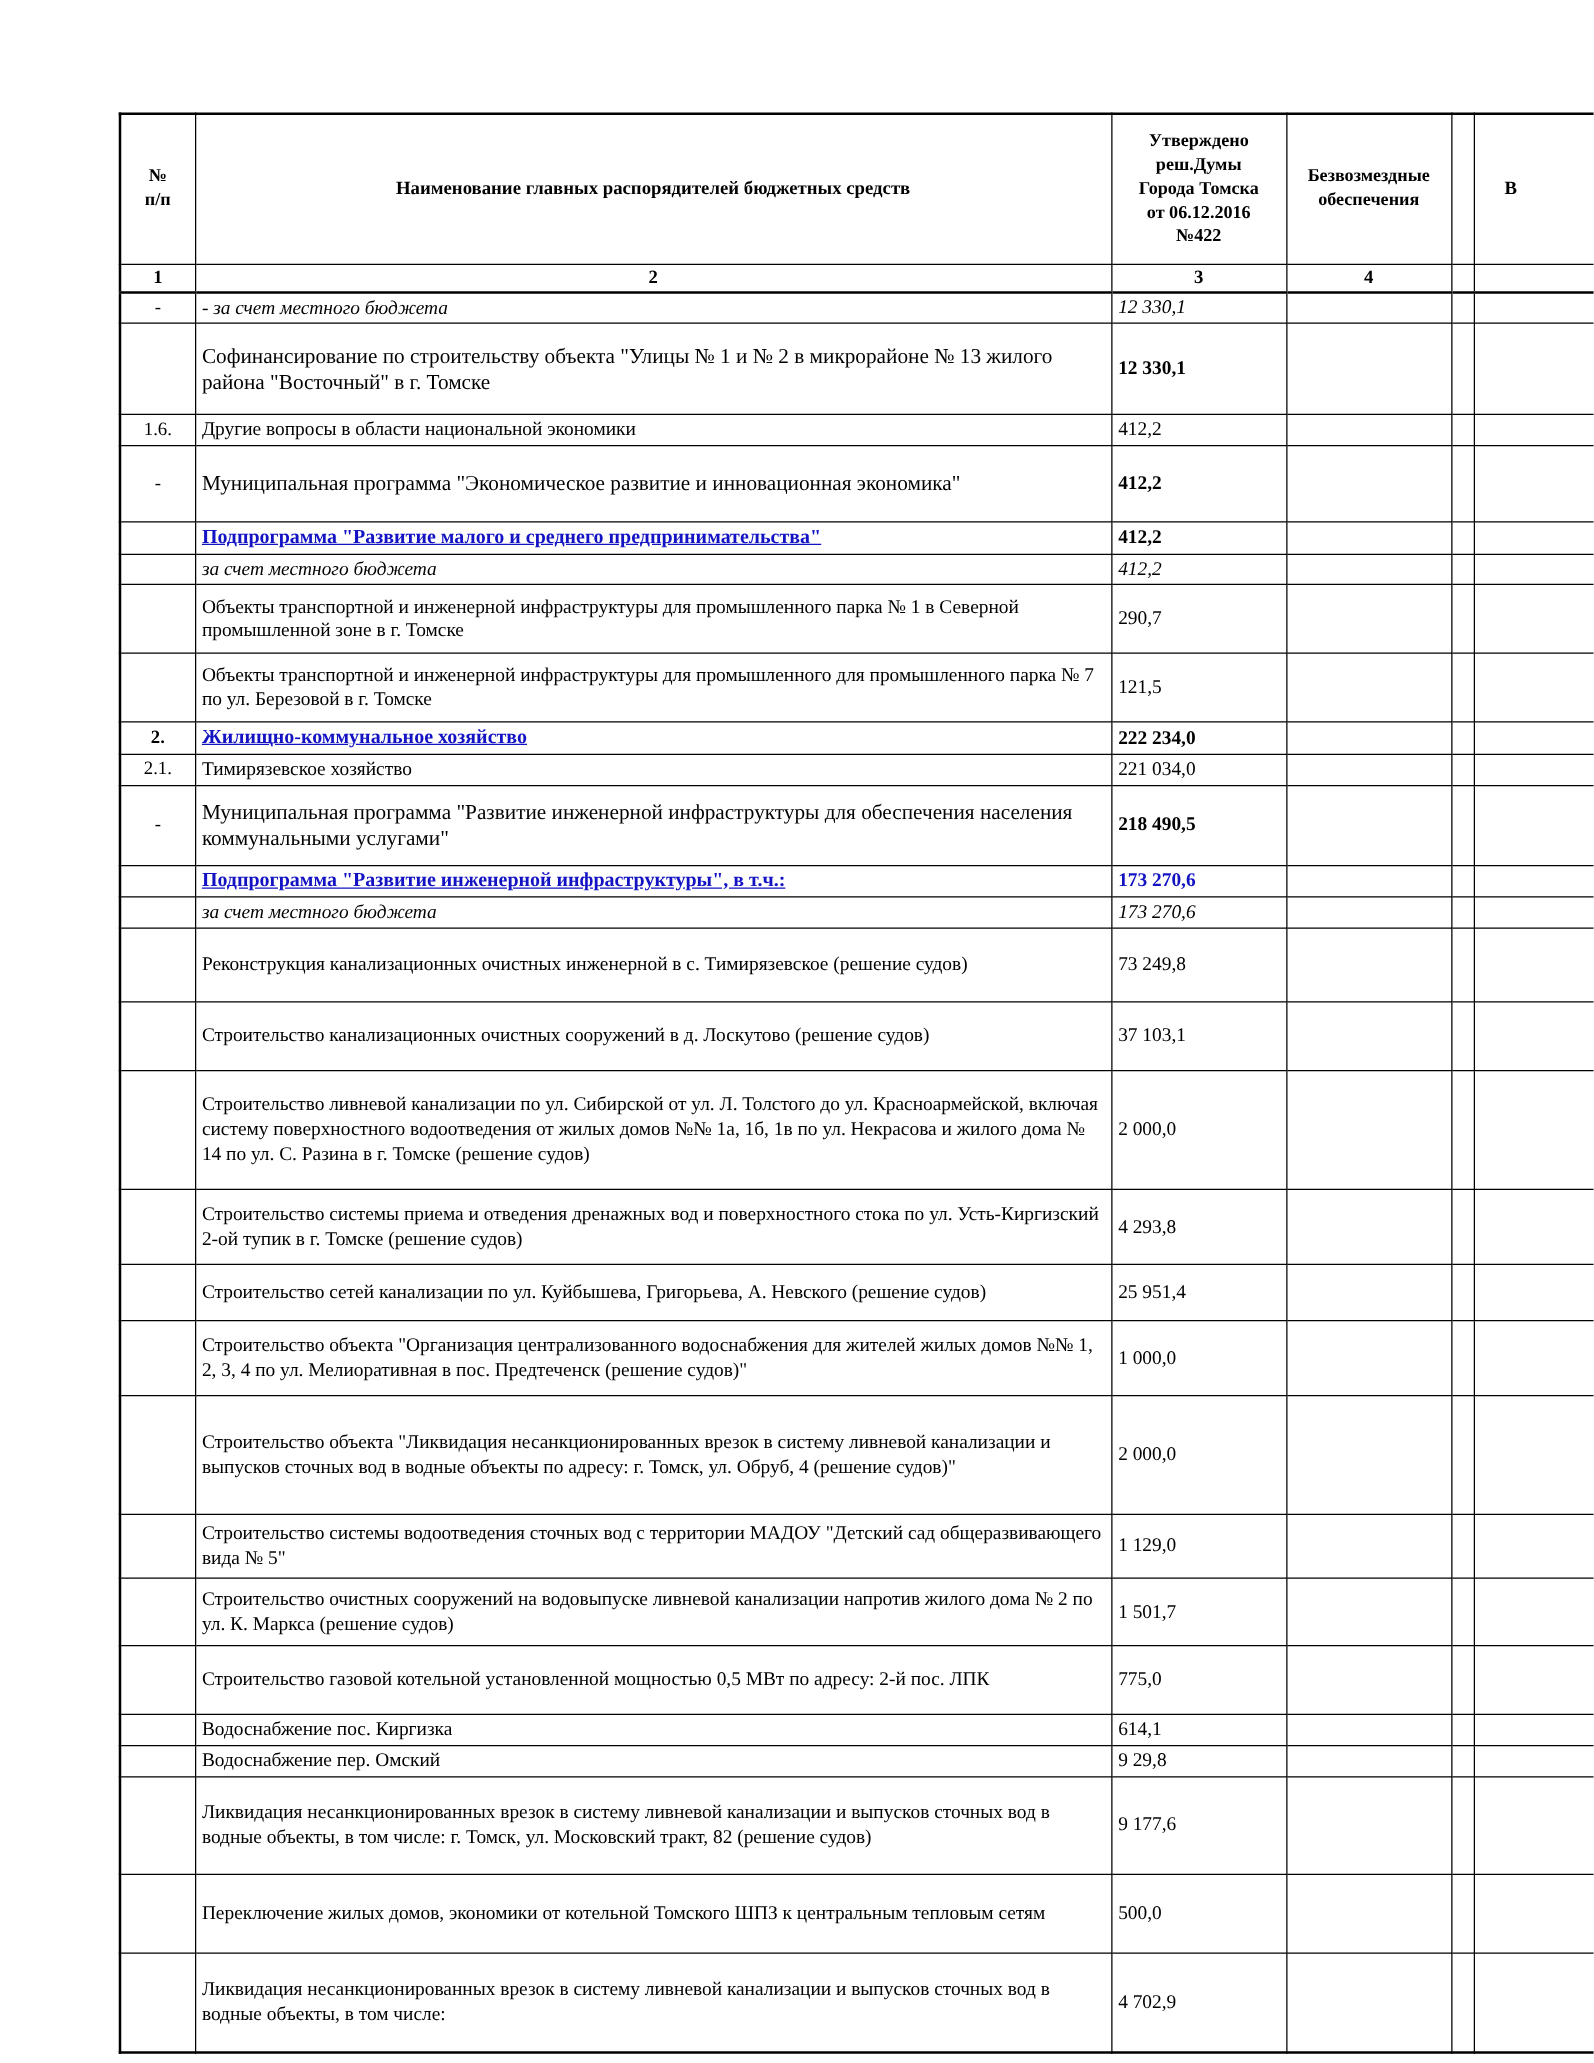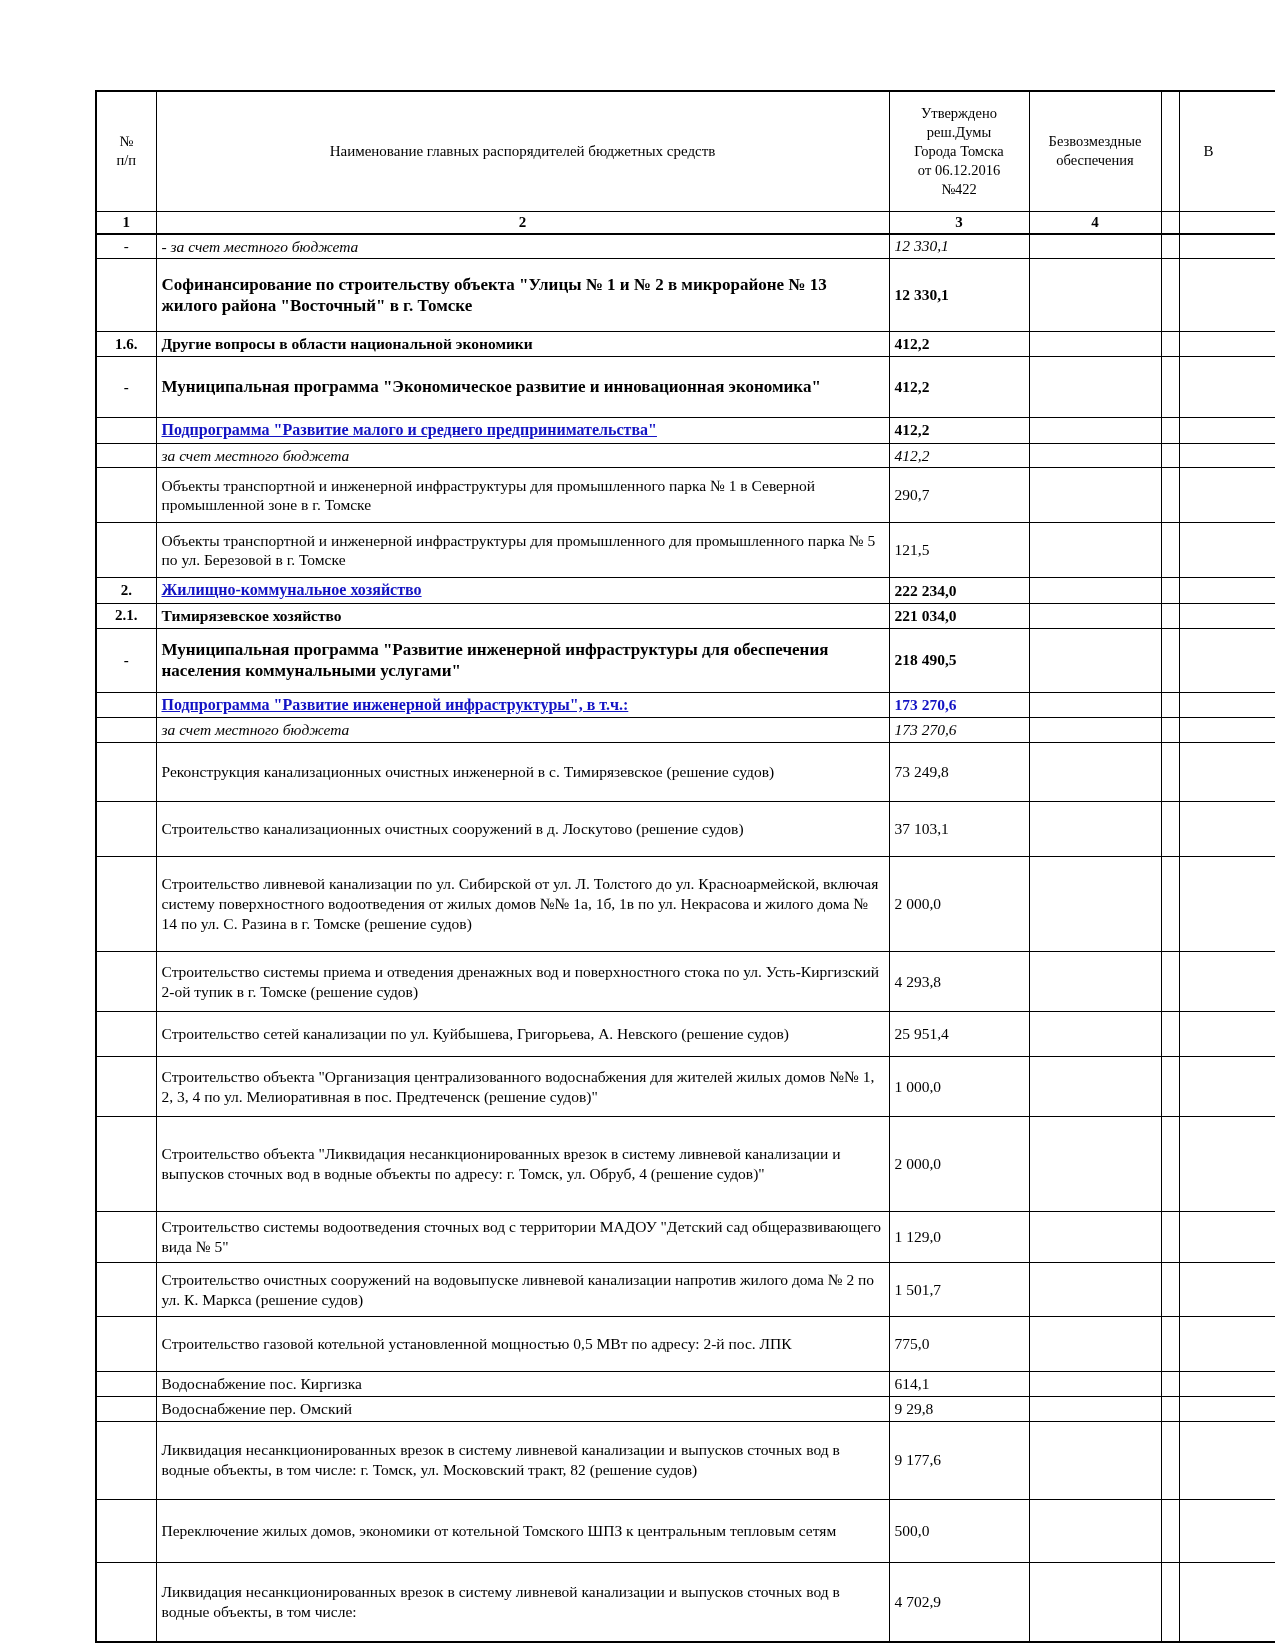--- a/index.html
+++ b/index.html
@@ -25,21 +25,21 @@
   table.budget th, table.budget td {
     border: 1px solid #000;
     padding: 2px 5px;
     vertical-align: middle;
     overflow: hidden;
   }
   
   tr.head-main th {
     height: 120px;
     text-align: center;
-    font-weight: normal;
+    font-weight: bold;
     white-space: pre-line;
     font-size: 15px;
     line-height: 1.3;
   }
   tr.head-main th.c-num { font-size: 14.5px; }
   tr.head-main th.c-val, tr.head-main th.c-free { font-size: 14.5px; }
   tr.head-main th.c-cut { text-align: left; padding-left: 24px; }
   tr.head-num th {
     height: 22px;
     text-align: center;
@@ -47,21 +47,21 @@
     font-size: 15px;
     border-bottom: 2px solid #000;
   }
   
   td.c-num  { text-align: center; font-size: 15px; }
   td.c-name { text-align: left; font-size: 15.5px; line-height: 1.28; padding-left: 7px; padding-right: 8px; }
   td.c-val  { text-align: left; font-size: 15.5px; padding-right: 9px; }
   td.c-free, td.c-gap, td.c-cut { }
   
   tr.italic td.c-name, tr.italic td.c-val, tr.italic td.c-num { font-style: italic; }
-  tr.bold td.c-name, tr.bold td.c-val, tr.bold td.c-num { font-weight: bold; }
+  tr.bold td.c-name, tr.bold td.c-val, tr.bold td.c-num { font-weight: normal; }
   tr.lg td.c-name { font-size: 17px; }
   tr.lg td.c-val { font-weight: bold; }
   tr.blue td.c-name {
     color: var(--link-blue, #1313c4);
     font-weight: bold;
     text-decoration: underline;
     font-size: 16px;
   }
   tr.blue td.c-val { font-weight: bold; }
   tr.blue td.c-num { font-weight: bold; }
@@ -156,21 +156,21 @@
         <tr style="height: 55px;">
           <td class="c-num"></td>
           <td class="c-name">Объекты транспортной и инженерной инфраструктуры для промышленного парка № 1 в Северной промышленной зоне в г. Томске</td>
           <td class="c-val">290,7</td>
           <td class="c-free"></td>
           <td class="c-gap"></td>
           <td class="c-cut"></td>
         </tr>
         <tr style="height: 55px;">
           <td class="c-num"></td>
-          <td class="c-name">Объекты транспортной и инженерной инфраструктуры для промышленного для промышленного парка № 5 по ул. Березовой в г. Томске</td>
+          <td class="c-name">Объекты транспортной и инженерной инфраструктуры для промышленного для промышленного парка № 7 по ул. Березовой в г. Томске</td>
           <td class="c-val">121,5</td>
           <td class="c-free"></td>
           <td class="c-gap"></td>
           <td class="c-cut"></td>
         </tr>
         <tr class="bold blue" style="height: 23px;">
           <td class="c-num">2.</td>
           <td class="c-name">Жилищно-коммунальное хозяйство</td>
           <td class="c-val">222 234,0</td>
           <td class="c-free"></td>

